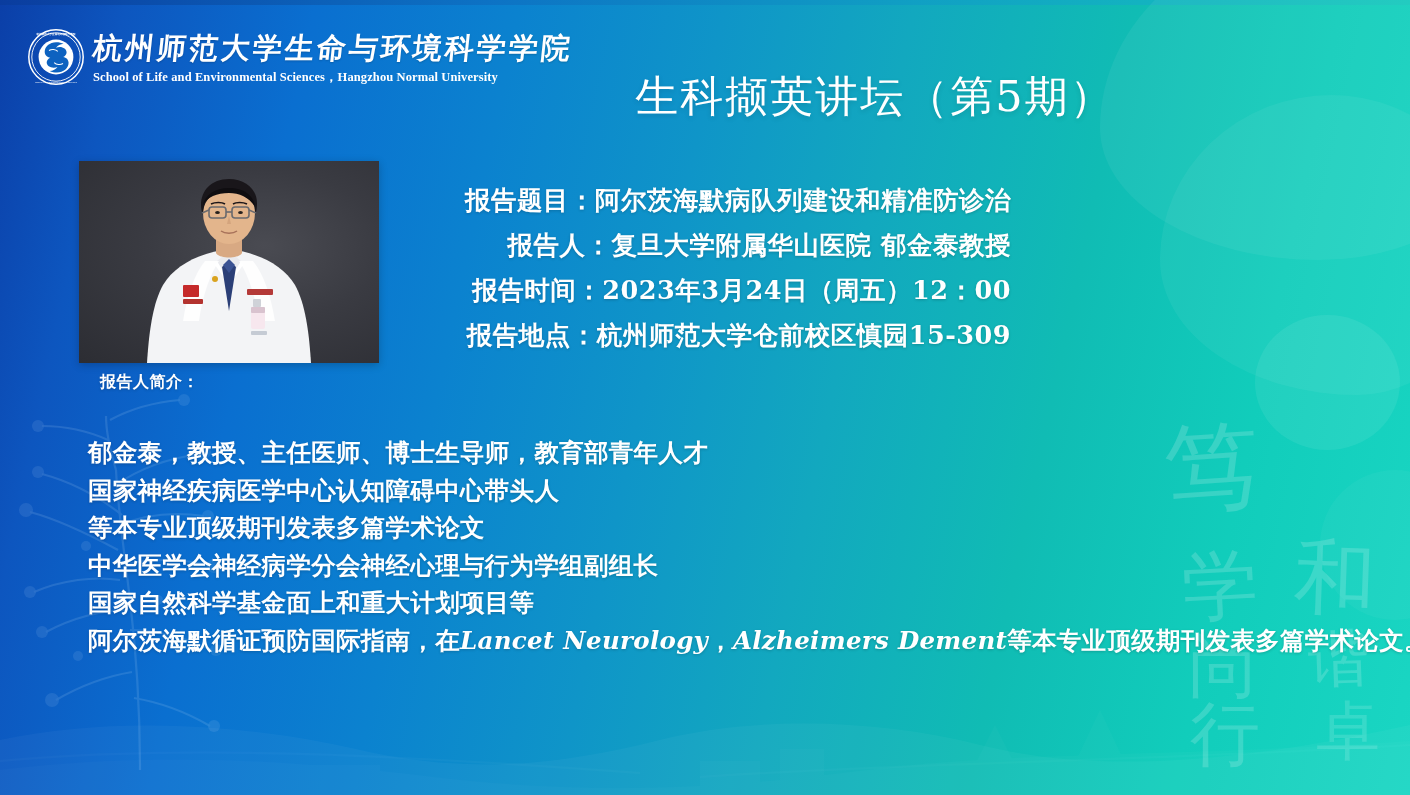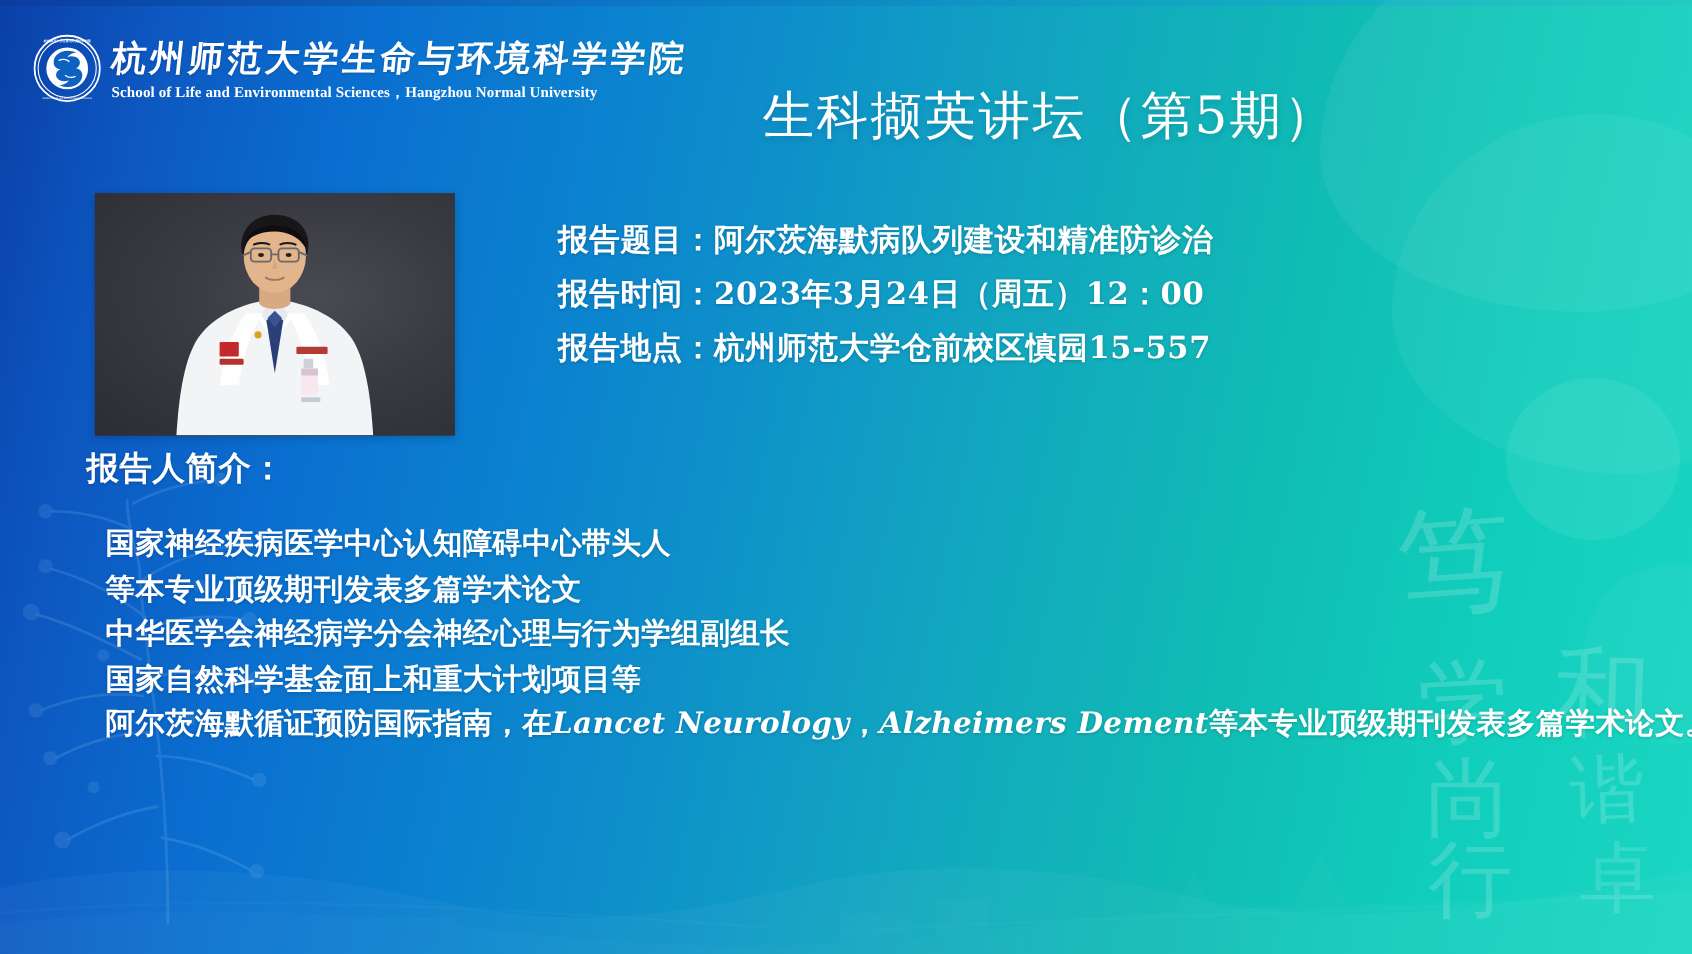--- a/index.html
+++ b/index.html
@@ -174,28 +174,29 @@
   }
   .info-line {
     color: #ffffff;
     font-size: 25.5px;
     font-weight: 700;
     letter-spacing: .5px;
     line-height: 45px;
     white-space: nowrap;
     font-family: "DejaVu Serif", "Liberation Serif", serif;
     text-shadow: 0 1px 3px rgba(0,0,0,.2);
+    text-align: right;
   }
 
   
   .bio-heading {
     position: absolute;
-    left: 72px; top: 372px;
-    color: #ffffff;
-    font-size: 27px;
+    left: 100px; top: 372px;
+    color: #ffffff;
+    font-size: 16px;
     font-weight: 700;
     letter-spacing: .5px;
     font-family: Liberation Serif, serif;
     text-shadow: 0 1px 3px rgba(0,0,0,.2);
     z-index: 6;
   }
   .bio-block {
     position: absolute;
     left: 88px; top: 434px;
     width: 1320px;
@@ -361,27 +362,29 @@
       <rect x="172" y="146" width="14" height="22" rx="2" fill="#f7e7ee"></rect>
       <rect x="172" y="146" width="14" height="6" rx="1" fill="#d9c3cf"></rect>
       <rect x="174" y="138" width="8" height="8" rx="1" fill="#cfd2d8"></rect>
       <rect x="172" y="170" width="16" height="4" rx="1" fill="#b9c0cc" opacity=".8"></rect>
       <circle cx="136" cy="118" r="3" fill="#d9a31f"></circle>
     </svg>
   </div>
 
   <div class="info-block">
     <div class="info-line">报告题目：阿尔茨海默病队列建设和精准防诊治</div>
+    <div class="info-line">报告人：复旦大学附属华山医院 郁金泰教授</div>
     <div class="info-line">报告时间：2023年3月24日（周五）12：00</div>
-    <div class="info-line">报告地点：杭州师范大学仓前校区慎园15-557</div>
+    <div class="info-line">报告地点：杭州师范大学仓前校区慎园15-309</div>
   </div>
 
   <div class="bio-heading">报告人简介：</div>
 
   <div class="bio-block">
+    <div class="bio-line">郁金泰，教授、主任医师、博士生导师，教育部青年人才</div>
     <div class="bio-line">国家神经疾病医学中心认知障碍中心带头人</div>
     <div class="bio-line">等本专业顶级期刊发表多篇学术论文</div>
     <div class="bio-line">中华医学会神经病学分会神经心理与行为学组副组长</div>
     <div class="bio-line">国家自然科学基金面上和重大计划项目等</div>
     <div class="bio-line"><span>阿尔茨海默循证预防国际指南，在</span><i>Lancet Neurology</i><span>，</span><i>Alzheimers Dement</i><span>等本专业顶级期刊发表多篇学术论文。</span></div>
   </div>
 
 </div>
 
 </body></html>

